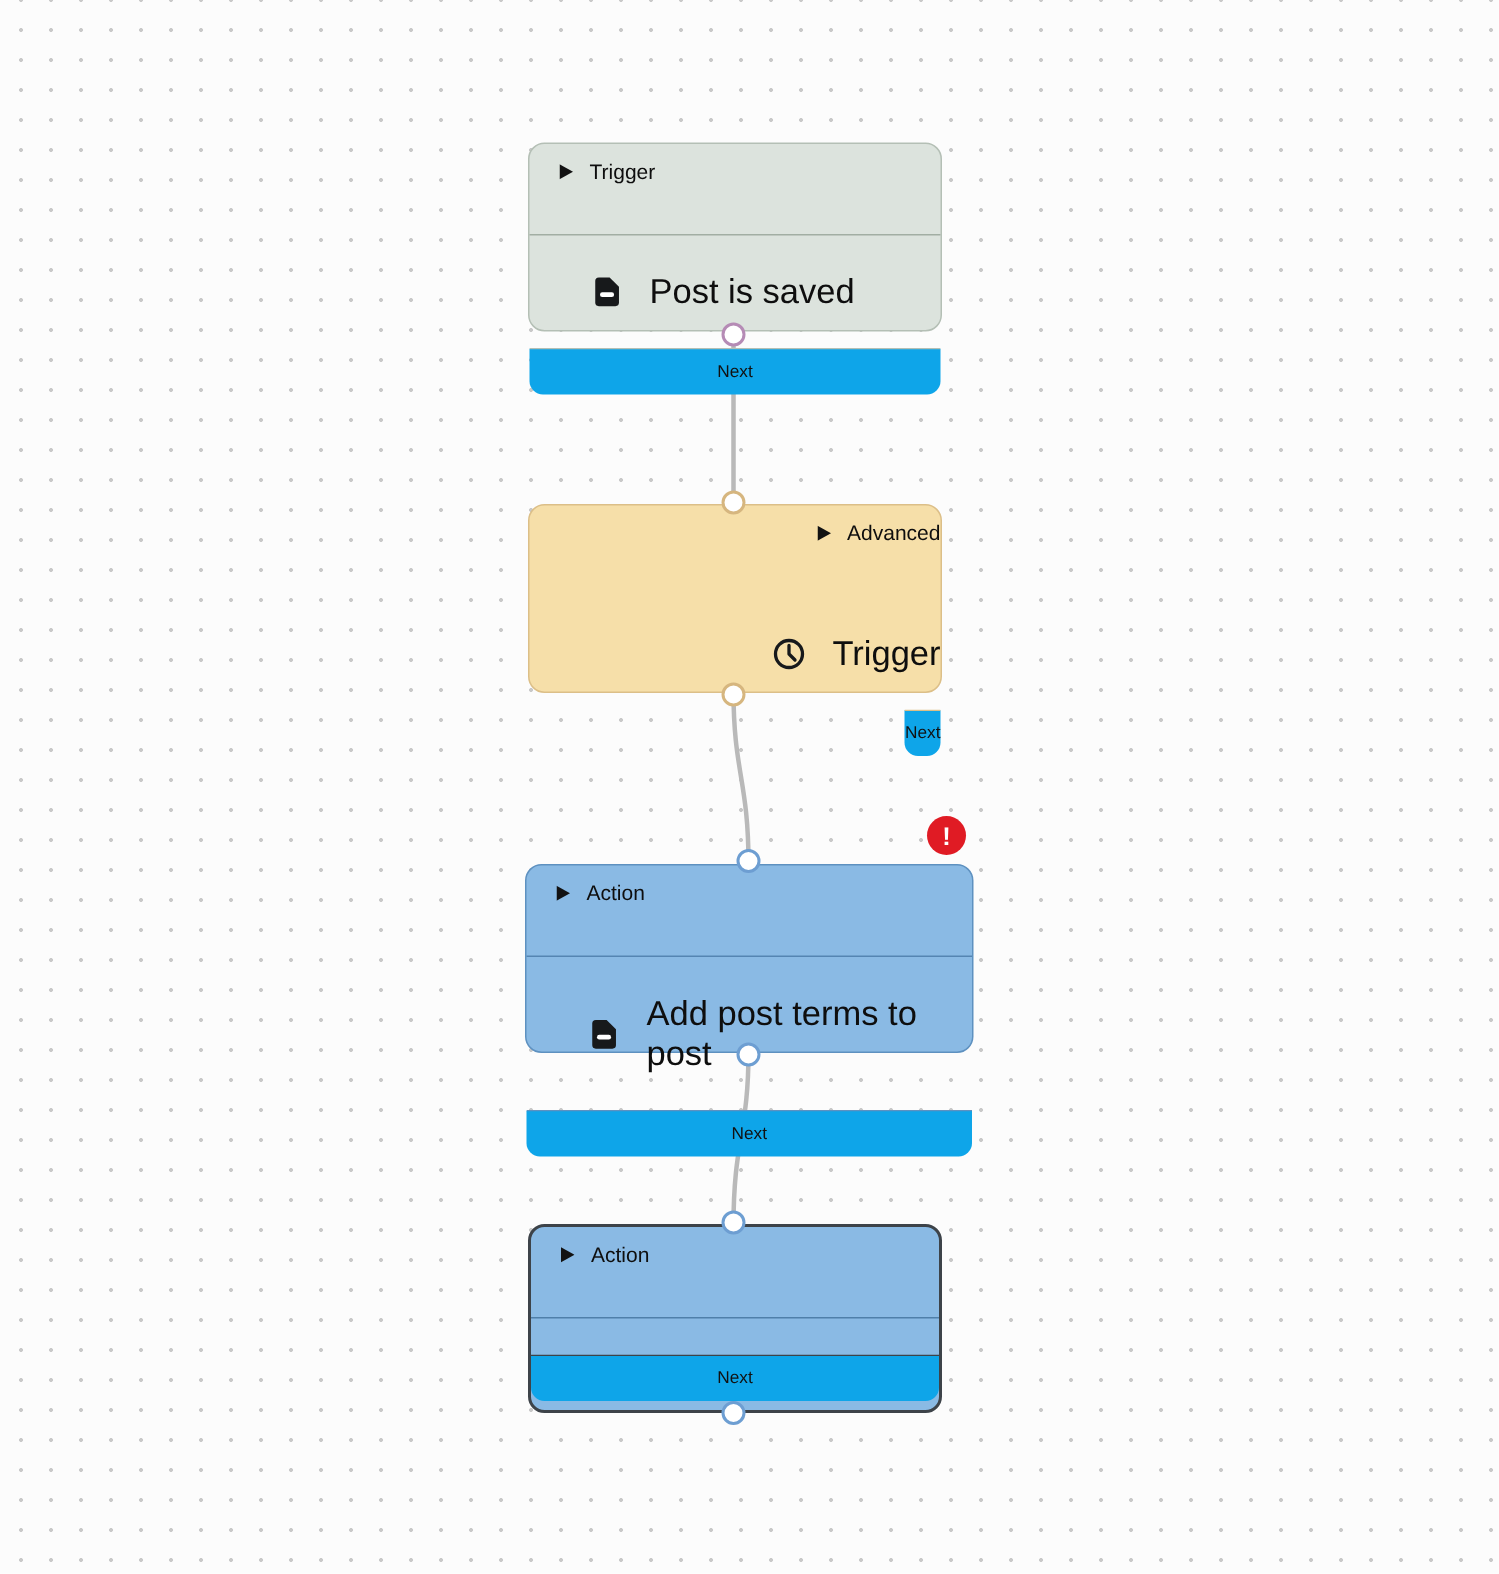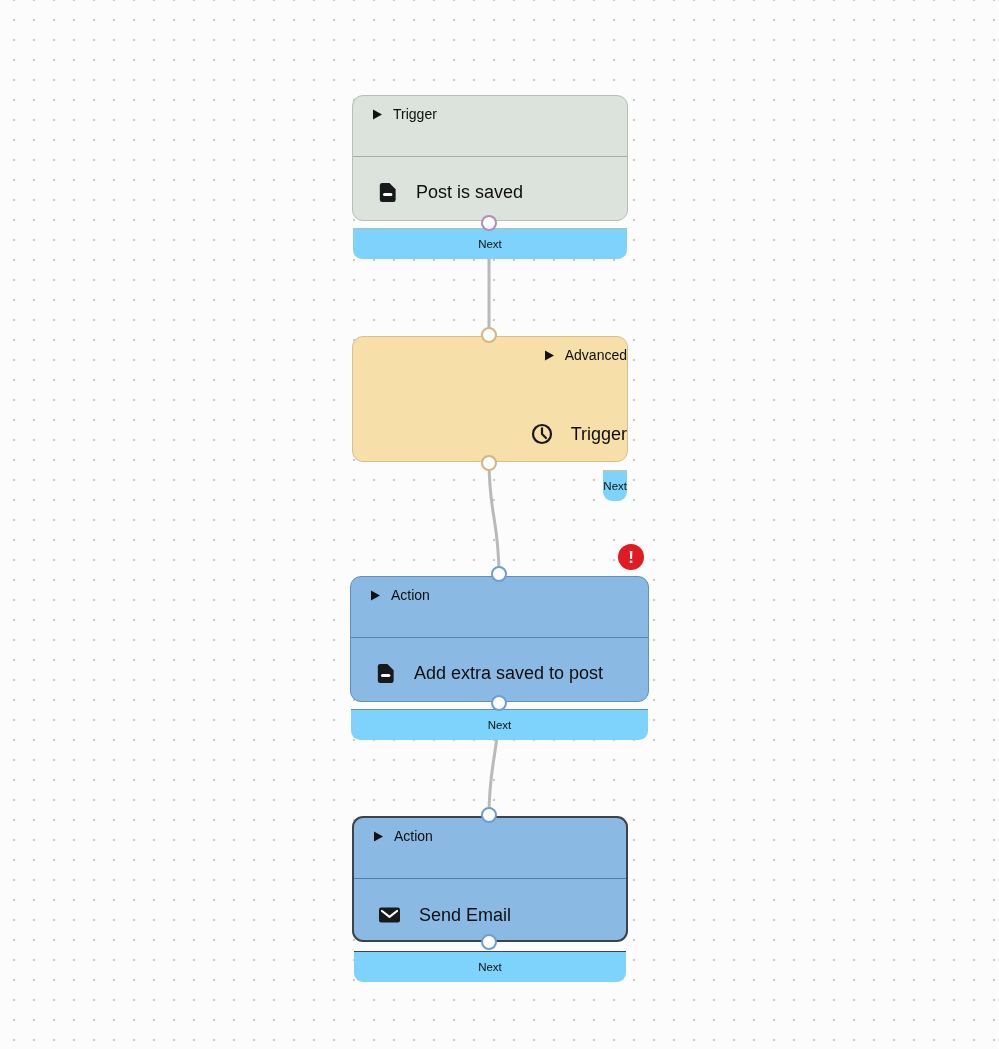--- a/index.html
+++ b/index.html
@@ -32,26 +32,26 @@
     display:flex;align-items:center;
     padding-left:20px;gap:11px;
     font-size:14px;color:#0e0e0e;
     border-top-left-radius:10px;border-top-right-radius:10px;
     cursor:pointer;
   }
   .node-divider{height:1px;flex:0 0 1px;}
   .node-body{
     flex:1 1 auto;
     display:flex;align-items:center;
-    padding-left:23px;gap:17px;
-    font-size:18px;color:#0e0e0e;
+    padding-left:40px;gap:17px;
+    font-size:23px;color:#0e0e0e;
   }
   .node-footer{
     flex:0 0 30px;height:30px;
-    background:#7dd3fc;
+    background:#0ea5e9;
     display:flex;align-items:center;justify-content:center;
     font-size:11.5px;color:#111;
     border-bottom-left-radius:9px;border-bottom-right-radius:9px;
   }
 
   
   .node-trigger{left:352px;top:95px;width:276px;height:126px;background:#dce3dd;border:1px solid #b4bfb5;}
   .node-trigger .node-divider{background:#a2aea3;}
   .node-trigger .node-footer{border-top:1px solid #b4bfb5;}
 
@@ -158,21 +158,21 @@
       <span>Action</span>
     </div>
     <div class="node-divider"></div>
     <div class="node-body">
       <span class="icon">
         <svg width="23" height="23" viewBox="0 0 24 24">
           <path d="M6.5 2 H14 L20.5 8.5 V19.5 A2.5 2.5 0 0 1 18 22 H6.5 A2.5 2.5 0 0 1 4 19.5 V4.5 A2.5 2.5 0 0 1 6.5 2 Z" fill="#17191b"></path>
           <rect x="7.3" y="12.4" width="9.8" height="3.2" rx="1.6" fill="#ffffff"></rect>
         </svg>
       </span>
-      <span>Add extra saved to post</span>
+      <span>Add post terms to post</span>
     </div>
     <div class="node-footer">
       <span>Next</span>
     </div>
   </div>
   <div class="port port-blue" style="left:491px;top:566px;"></div>
   <div class="port port-blue" style="left:491px;top:695px;"></div>
   <div class="error-badge">
     <span>!</span>
   </div>
@@ -180,29 +180,20 @@
   <div class="node node-action2">
     <div class="node-header">
       <span class="icon">
         <svg width="9" height="11" viewBox="0 0 9 11">
             <polygon points="0,0.5 9,5.5 0,10.5" fill="#121212"></polygon>
           </svg>
       </span>
       <span>Action</span>
     </div>
     <div class="node-divider"></div>
-    <div class="node-body">
-      <span class="icon">
-        <svg width="25" height="24" viewBox="0 0 24 24">
-          <rect x="1.5" y="4.5" width="21" height="15" rx="2.2" fill="#17191b"></rect>
-          <polyline points="4.5,8 12,13.8 19.5,8" fill="none" stroke="#ffffff" stroke-width="2.2" stroke-linecap="round" stroke-linejoin="round"></polyline>
-        </svg>
-      </span>
-      <span>Send Email</span>
-    </div>
     <div class="node-footer">
       <span>Next</span>
     </div>
   </div>
   <div class="port port-blue" style="left:481px;top:807px;"></div>
   <div class="port port-blue" style="left:481px;top:934px;"></div>
 
 </div>
 
 </body></html>

